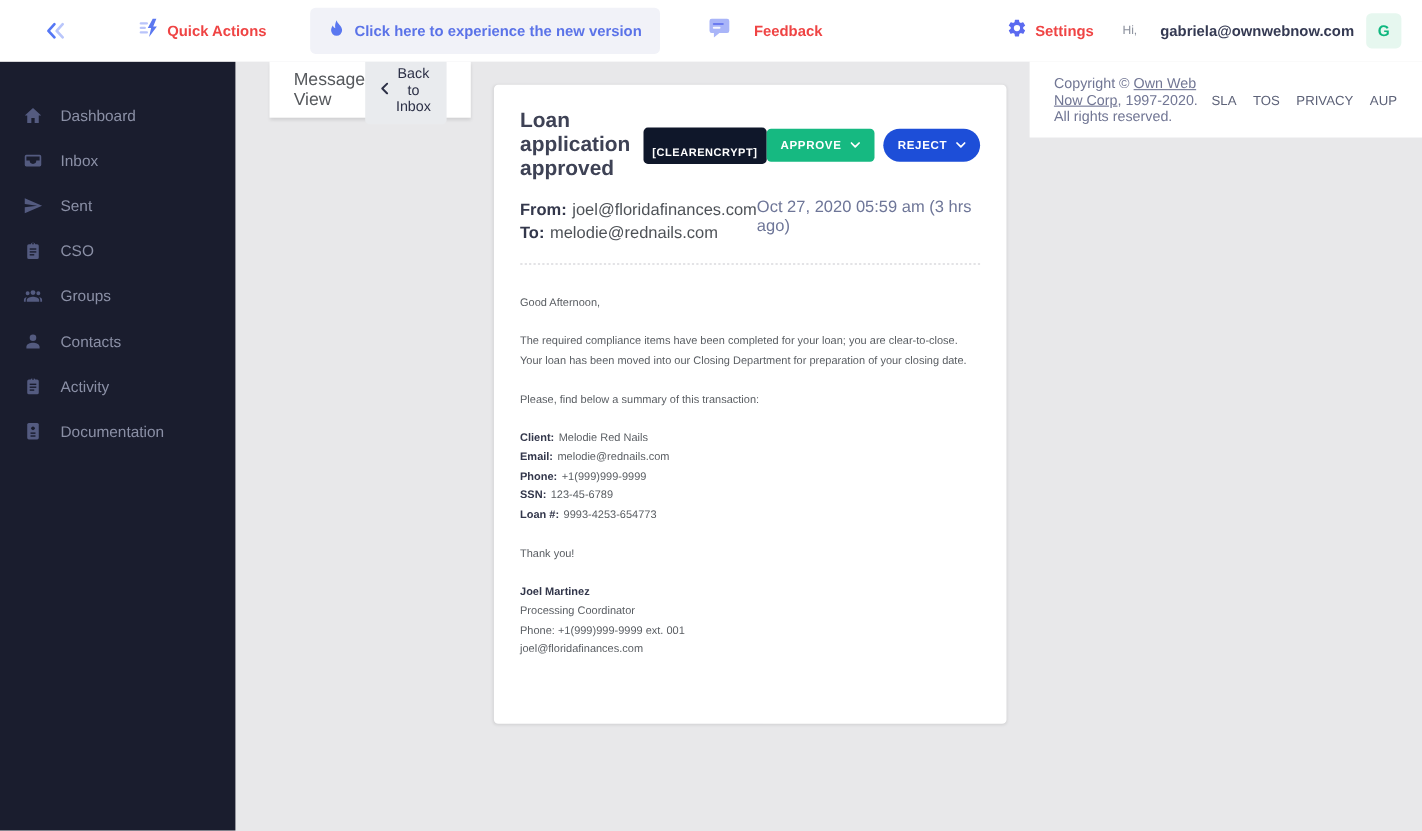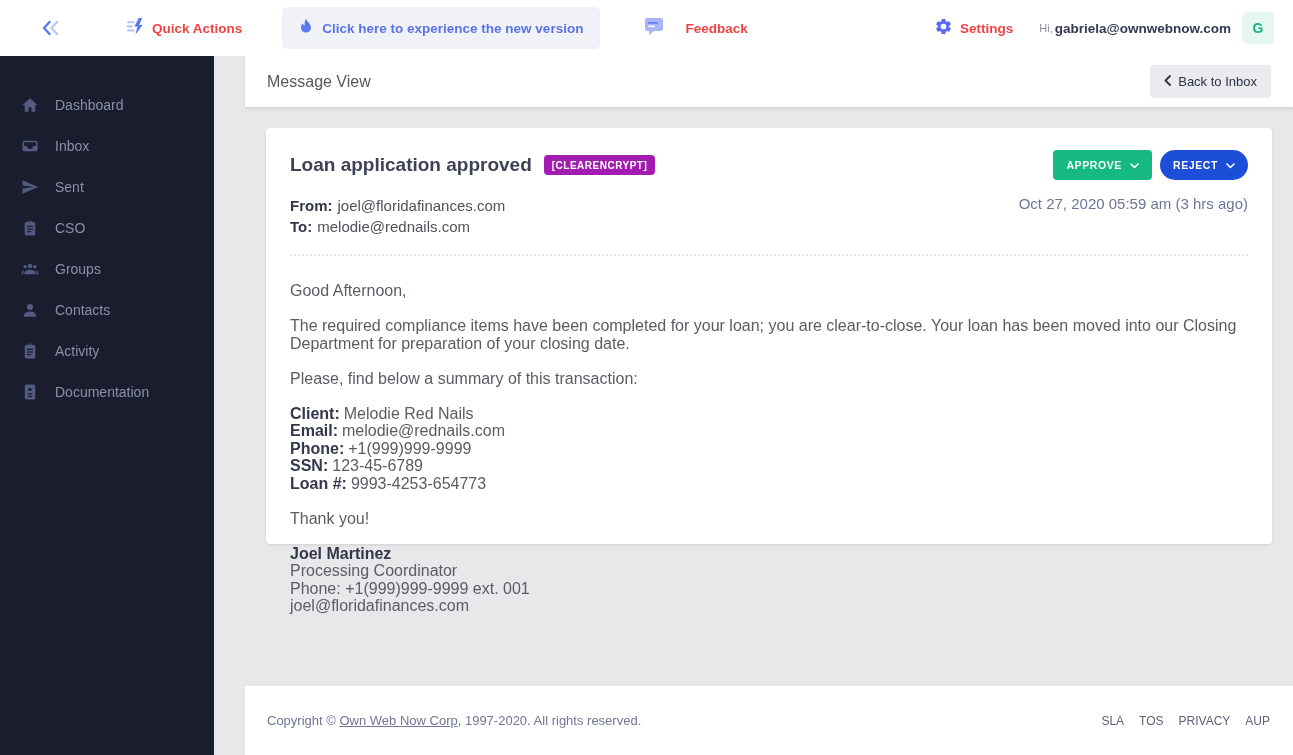--- a/index.html
+++ b/index.html
@@ -27,82 +27,82 @@
     margin-left:40px; display:flex; align-items:center; gap:9px;
     background:#f1f2f8; border:none; border-radius:5px; padding:11px 17px;
     cursor:pointer;
   }
   .newver-label { font-size:13.5px; font-weight:700; color:#5b73e8; }
   .fb { display:flex; align-items:center; margin-left:44px; cursor:pointer;gap:16px; }
   .fb .fb-label{ margin-left:5px; }
   .spacer { flex:1; }
   .settings { display:flex; align-items:center; cursor:pointer; }
   .hi { font-size:11px; color:#8a8f9c; margin-left:26px; }
-  .user-email { font-size:13.5px; font-weight:700; color:#343952; margin-left:2px; cursor:pointer; }
+  .user-email { font-size:13.5px; font-weight:700; color:#343952; margin-left:21px; cursor:pointer; }
   .avatar {
     width:32px; height:32px; margin-left:11px; border-radius:5px;
     background:#e6f7ef; color:#0fb77f; font-weight:700; font-size:14px;
     display:flex; align-items:center; justify-content:center; cursor:pointer;
   }
 
   
   .sidebar {
     position:absolute; top:56px; left:0; bottom:0; width:214px;
     background:#1a1d2e; padding-top:28px;
   }
   .nav-item {
     height:41px; display:flex; align-items:center; padding-left:21px;
     cursor:pointer; color:#8b90a6; font-size:14px;
   }
   .nav-item .ic { width:18px; height:18px; display:flex; align-items:center; justify-content:center; }
   .nav-item .lbl { margin-left:16px; }
   .nav-item svg { fill:#545b80; }
 
   
-  .main { position:absolute; top:56px; left:245px; right:0; bottom:0; display:flex; flex-direction:column; }
+  .main { position:absolute; top:56px; left:245px; right:0; bottom:0; display:flex; }
   .pagebar {
     height:51px; background:#ffffff; box-shadow:0 2px 3px rgba(0,0,0,0.10);
     display:flex; align-items:center; justify-content:space-between;
     padding:0 22px; position:relative; z-index:2;
   }
   .page-title { font-size:16px; color:#55585c; }
   .back-btn {
     display:flex; align-items:center; gap:7px;
     background:#e9ebee; border:none; border-radius:4px; padding:9px 14px;
     font-size:13px; color:#2d3147; font-family:inherit; cursor:pointer;
   }
   .content { flex:1; padding:21px; }
   .card {
     background:#ffffff; border-radius:4px; box-shadow:0 1px 3px rgba(0,0,0,0.10);
-    padding:22px 24px; height:416px;
+    padding:22px 24px; height:581px;
   }
   .subject-row { display:flex; align-items:center; }
   .subject { font-size:19px; font-weight:700; color:#3e4255; }
   .crypt-badge {
-    margin-left:12px; background:#a21caf; color:#ffffff;
+    margin-left:12px; background:#0f172a; color:#ffffff;
     font-size:10px; font-weight:700; letter-spacing:0.5px;
-    padding:5px 8px 4px; border-radius:4px;
+    padding:18px 8px 4px; border-radius:4px;
   }
   .action-btns { margin-left:auto; display:flex; gap:8px; }
   .act-btn {
     border:none; border-radius:4px; color:#fff; font-family:inherit;
     font-size:10.5px; font-weight:700; letter-spacing:0.6px;
     padding:9px 13px; display:flex; align-items:center; gap:8px; cursor:pointer;text-align:center;
   }
   .approve { background:#16b981; }
   .reject  { background:#1d4ed8;border-radius:15px; }
 
   .meta-row { display:flex; margin-top:15px; }
   .addr-line { font-size:15px; line-height:21px; color:#4e5257; }
   .addr-label { font-weight:700; color:#33374b; margin-right:5px; }
   .msg-date { margin-left:auto; font-size:15px; color:#6e7698; }
 
   .dotted-sep { border:none; border-top:2px dotted #e3e3e6; margin:17px 0 0 0; }
 
-  .body-text { margin-top:26px; font-size:16px; line-height:17.5px; color:#595d62; }
+  .body-text { margin-top:26px; font-size:10px; line-height:17.5px; color:#595d62; }
   .body-text p { margin:0 0 17.5px 0; }
   .detail-label { font-weight:700; color:#33374b; margin-right:4px; }
   .details { margin-bottom:17.5px; }
   .thanks { margin-top:35px; }
   .sig-name { font-weight:700; color:#32364a; }
   .signature { margin-top:17.5px; }
 
   
   .footer {
     height:69px; background:#ffffff; display:flex; align-items:center;

